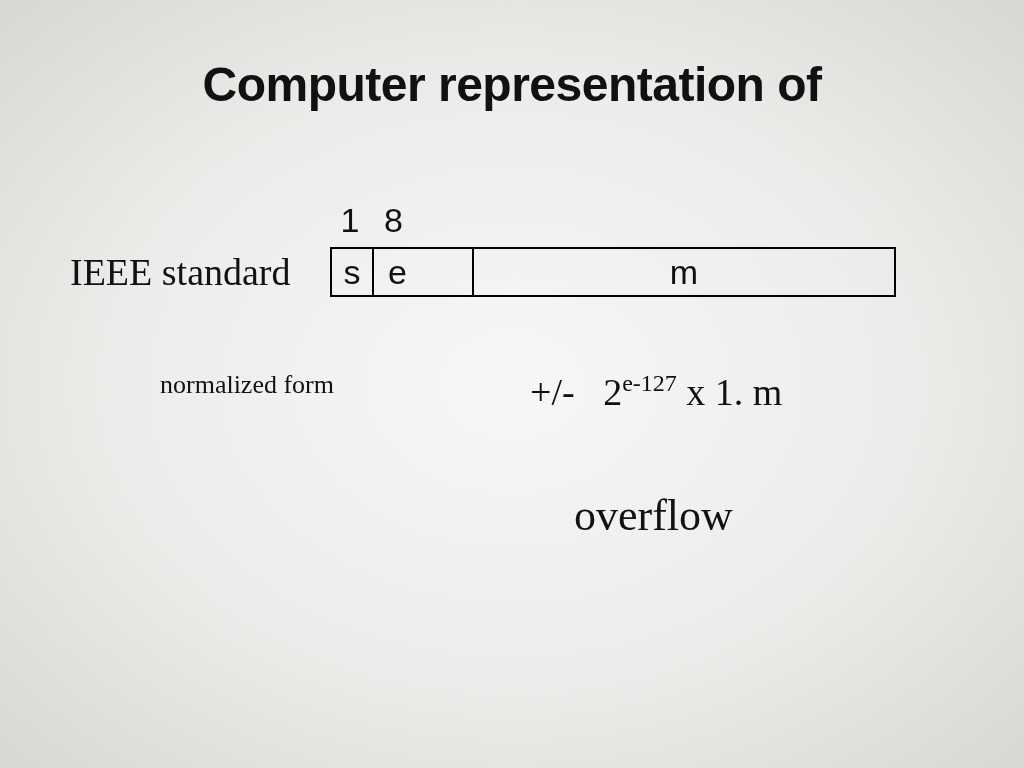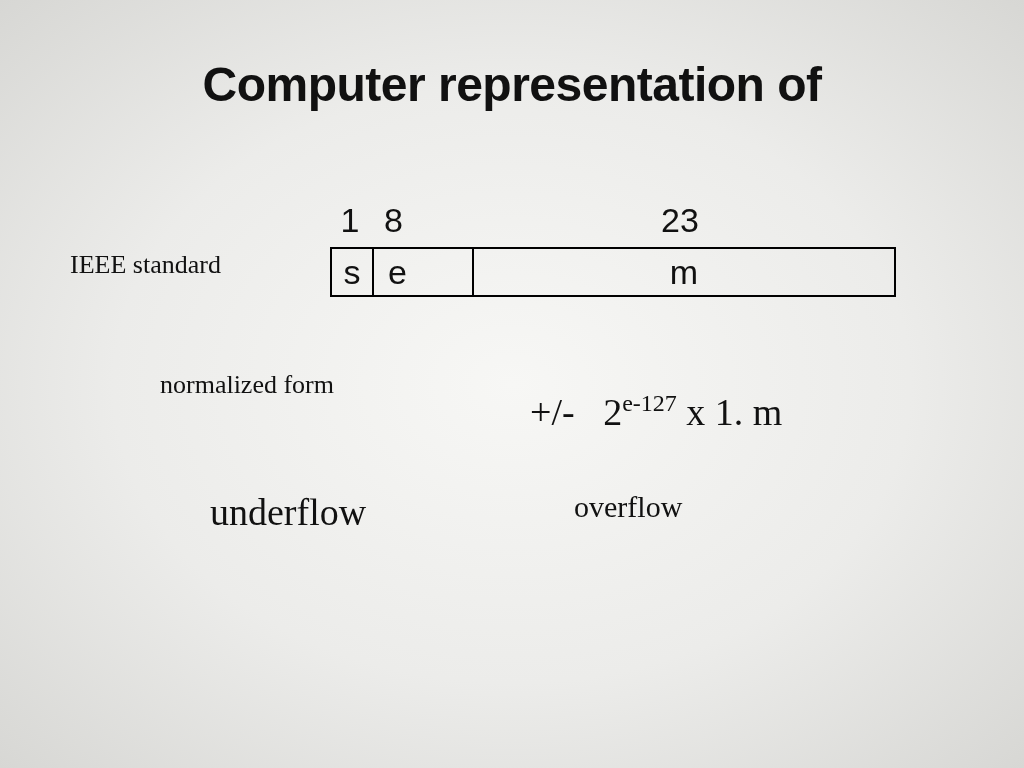--- a/index.html
+++ b/index.html
@@ -26,21 +26,21 @@
     font-family: Arial, Helvetica, sans-serif;
     font-weight: 700;
     font-size: 48px;
     line-height: 1.05;
     letter-spacing: -0.5px;
   }
   .ieee-label {
     position: absolute;
     top: 250px;
     left: 70px;
-    font-size: 26px;
+    font-size: 38px;
   }
   .bitrow {
     position: absolute;
     top: 247px;
     left: 330px;
     display: flex;
     border: 2px solid #000;
     height: 46px;
     font-family: Arial, Helvetica, sans-serif;
     font-size: 34px;
@@ -72,65 +72,62 @@
     top: 370px;
     left: 160px;
     font-size: 26px;
   }
   .formula {
     position: absolute;
     top: 370px;
     left: 530px;
     font-size: 38px;
     white-space: nowrap;
-    margin-top: 20px;
   }
   .formula sup {
     font-size: 24px;
     vertical-align: super;
   }
   .underflow {
     position: absolute;
     top: 490px;
     left: 210px;
     font-size: 38px;
   }
   .overflow {
     position: absolute;
     top: 490px;
     left: 574px;
-    font-size: 30px;
+    font-size: 44px;
   }
 </style>
 </head>
 <body>
 
 <div class="slide">
 
   <div class="title">
     <span>Computer representation of</span><br>
   </div>
 
   <div class="ieee-label">IEEE standard</div>
 
   <div class="bitcounts">
     <div class="bc s">1</div>
     <div class="bc e">8</div>
-    <div class="bc m">23</div>
   </div>
 
   <div class="bitrow">
     <div class="cell s">s</div>
     <div class="cell e">e</div>
     <div class="cell m">m</div>
   </div>
 
   <div class="normalized-label">normalized form</div>
 
   <div class="formula">
     <span>+/-</span>&nbsp;&nbsp;
     <span>2</span><sup>e-127</sup><span> x 1. m</span>
   </div>
 
-  <div class="underflow">underflow</div>
   <div class="overflow">overflow</div>
 
 </div>
 
 </body></html>

